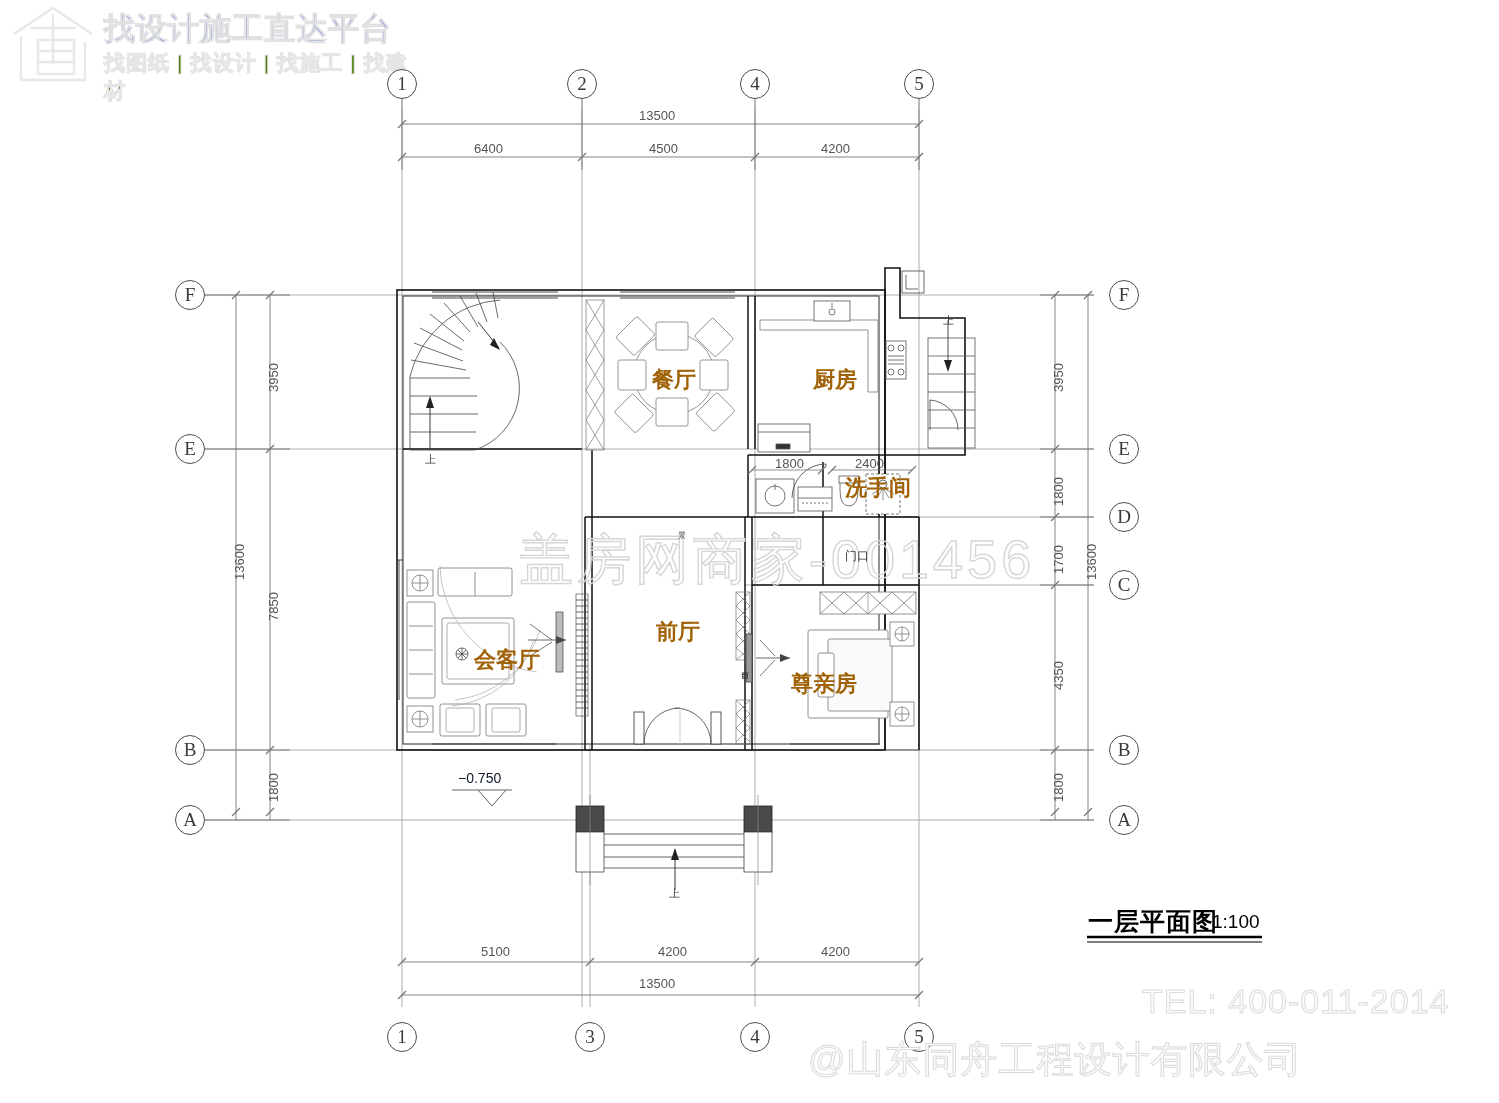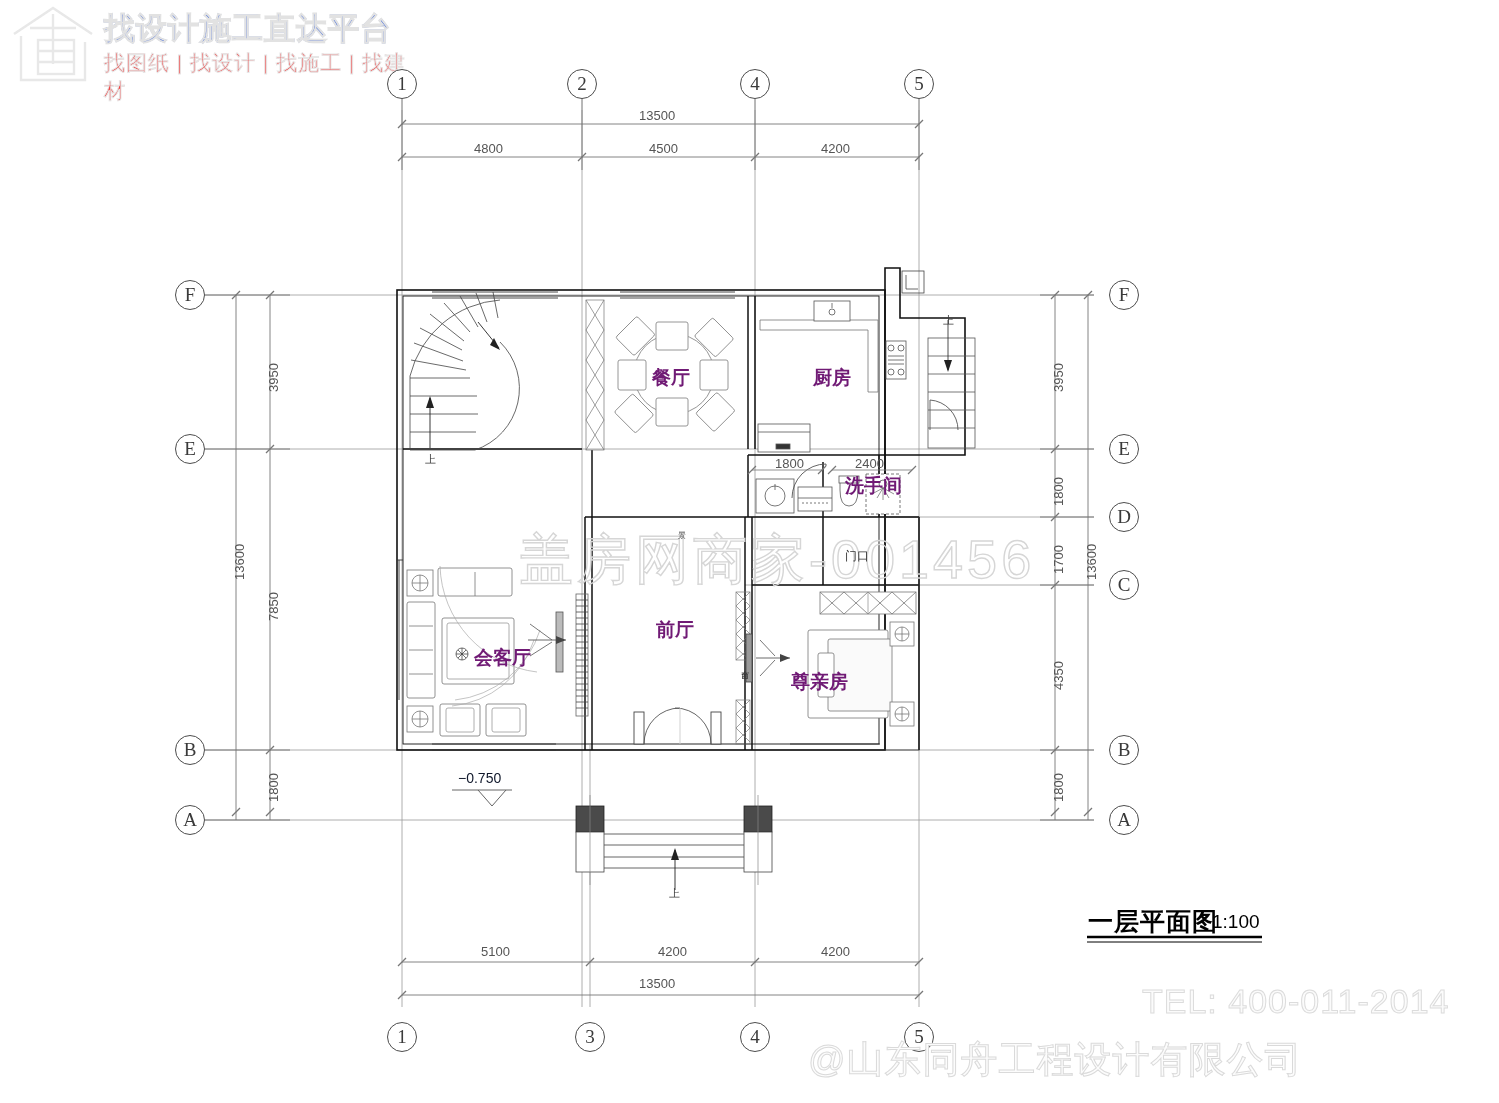--- a/index.html
+++ b/index.html
@@ -43,23 +43,23 @@
     font-weight: bold;
     letter-spacing: 1px;
     color: #1d4ed8;
     -webkit-text-stroke: 1px #e2e2e2;
   }
   .brand-line2 {
     position: absolute;
     left: 96px;
     top: 45px;
     font-size: 21px;
-    font-weight: normal;
+    font-weight: bold;
     letter-spacing: 1px;
-    color: #ef4444;
+    color: #4d7c0f;
     -webkit-text-stroke: 1px #e6e6e6;
   }
   
   .bubble {
     position: absolute;
     width: 30px;
     height: 30px;
     border: 1px solid #4d4d4d;
     border-radius: 50%;
     box-sizing: border-box;
@@ -79,23 +79,23 @@
     font-family: "Liberation Sans", sans-serif;
     white-space: nowrap;
   }
   .dim.v {
     transform-origin: left top;
     transform: rotate(-90deg);
   }
   
   .room {
     position: absolute;
-    font-size: 19px;
+    font-size: 22px;
     font-weight: bold;
-    color: #701a75;
+    color: #a16207;
     white-space: nowrap;
   }
   .room.xs {
     font-size: 8px;
     font-weight: normal;
     color: #333;
   }
   
   .uplabel {
     position: absolute;
@@ -612,21 +612,21 @@
       <span>C</span>
     </div>
   <div class="bubble" style="left:1109px;top:735px">
       <span>B</span>
     </div>
   <div class="bubble" style="left:1109px;top:805px">
       <span>A</span>
     </div>
 
   <div class="dim" style="left:639px;top:108px">13500</div>
-  <div class="dim" style="left:474px;top:141px">4800</div>
+  <div class="dim" style="left:474px;top:141px">6400</div>
   <div class="dim" style="left:649px;top:141px">4500</div>
   <div class="dim" style="left:821px;top:141px">4200</div>
 
   <div class="dim" style="left:481px;top:944px">5100</div>
   <div class="dim" style="left:658px;top:944px">4200</div>
   <div class="dim" style="left:821px;top:944px">4200</div>
   <div class="dim" style="left:639px;top:976px">13500</div>
 
   <div class="dim v" style="left:232px;top:580px">13600</div>
   <div class="dim v" style="left:266px;top:392px">3950</div>

